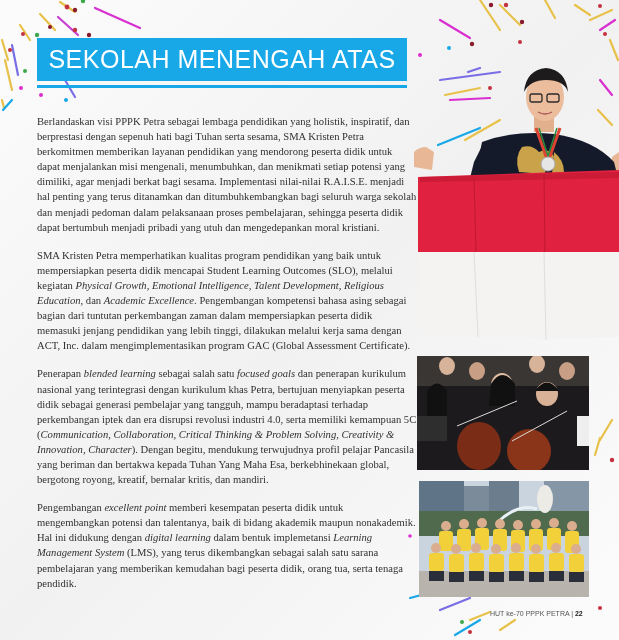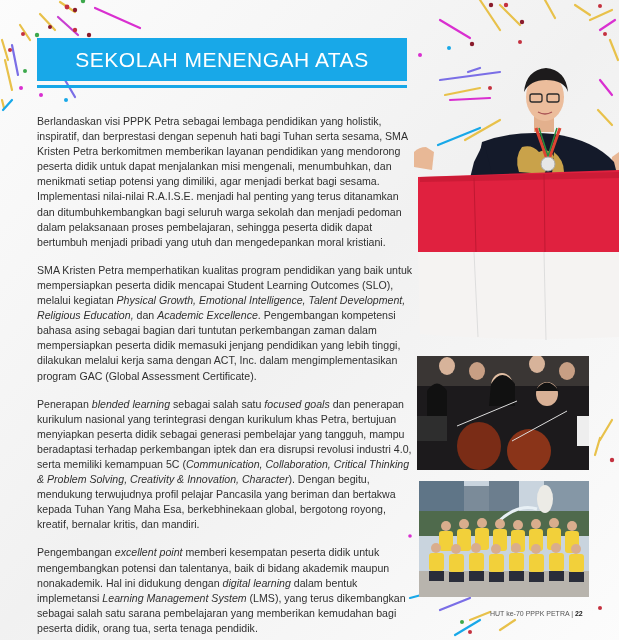--- a/index.html
+++ b/index.html
@@ -14,31 +14,31 @@
       background:
         linear-gradient(135deg, rgba(255,255,255,0.6) 0%, rgba(235,235,235,0.5) 50%, rgba(255,255,255,0.6) 100%);
     }
     .confetti { position: absolute; inset: 0; pointer-events: none; }
     .title-bar {
       position: absolute; left: 37px; top: 38px; width: 370px; height: 43px;
       background: #18a8e8;
       display: flex; align-items: center; justify-content: center;
     }
     .title-bar span {
-      color: #ffffff; font-size: 21px; letter-spacing: 0.5px; font-weight: normal;
+      color: #ffffff; font-size: 25px; letter-spacing: 0.5px; font-weight: normal;
     }
     .title-underline {
       position: absolute; left: 37px; top: 85px; width: 370px; height: 3px;
       background: #18a8e8;
     }
     .body-text {
       position: absolute; left: 37px; top: 114px; width: 380px;
       font-size: 10.6px; line-height: 15.1px; color: #303030;
     }
-    .body-text p { margin: 0 0 13px 0; }
+    .body-text p { margin: 0 0 13px 0; font-family: Liberation Serif, serif; }
     .body-text em { font-style: italic; }
     .photo { position: absolute; overflow: hidden; }
     .photo-student { left: 414px; top: 52px; width: 205px; height: 290px; }
     .photo-orchestra { left: 417px; top: 356px; width: 172px; height: 114px; }
     .photo-group { left: 419px; top: 481px; width: 170px; height: 116px; }
     .footer {
       position: absolute; left: 490px; top: 610px;
       font-size: 7px; color: #555;
       white-space: nowrap;
     }

